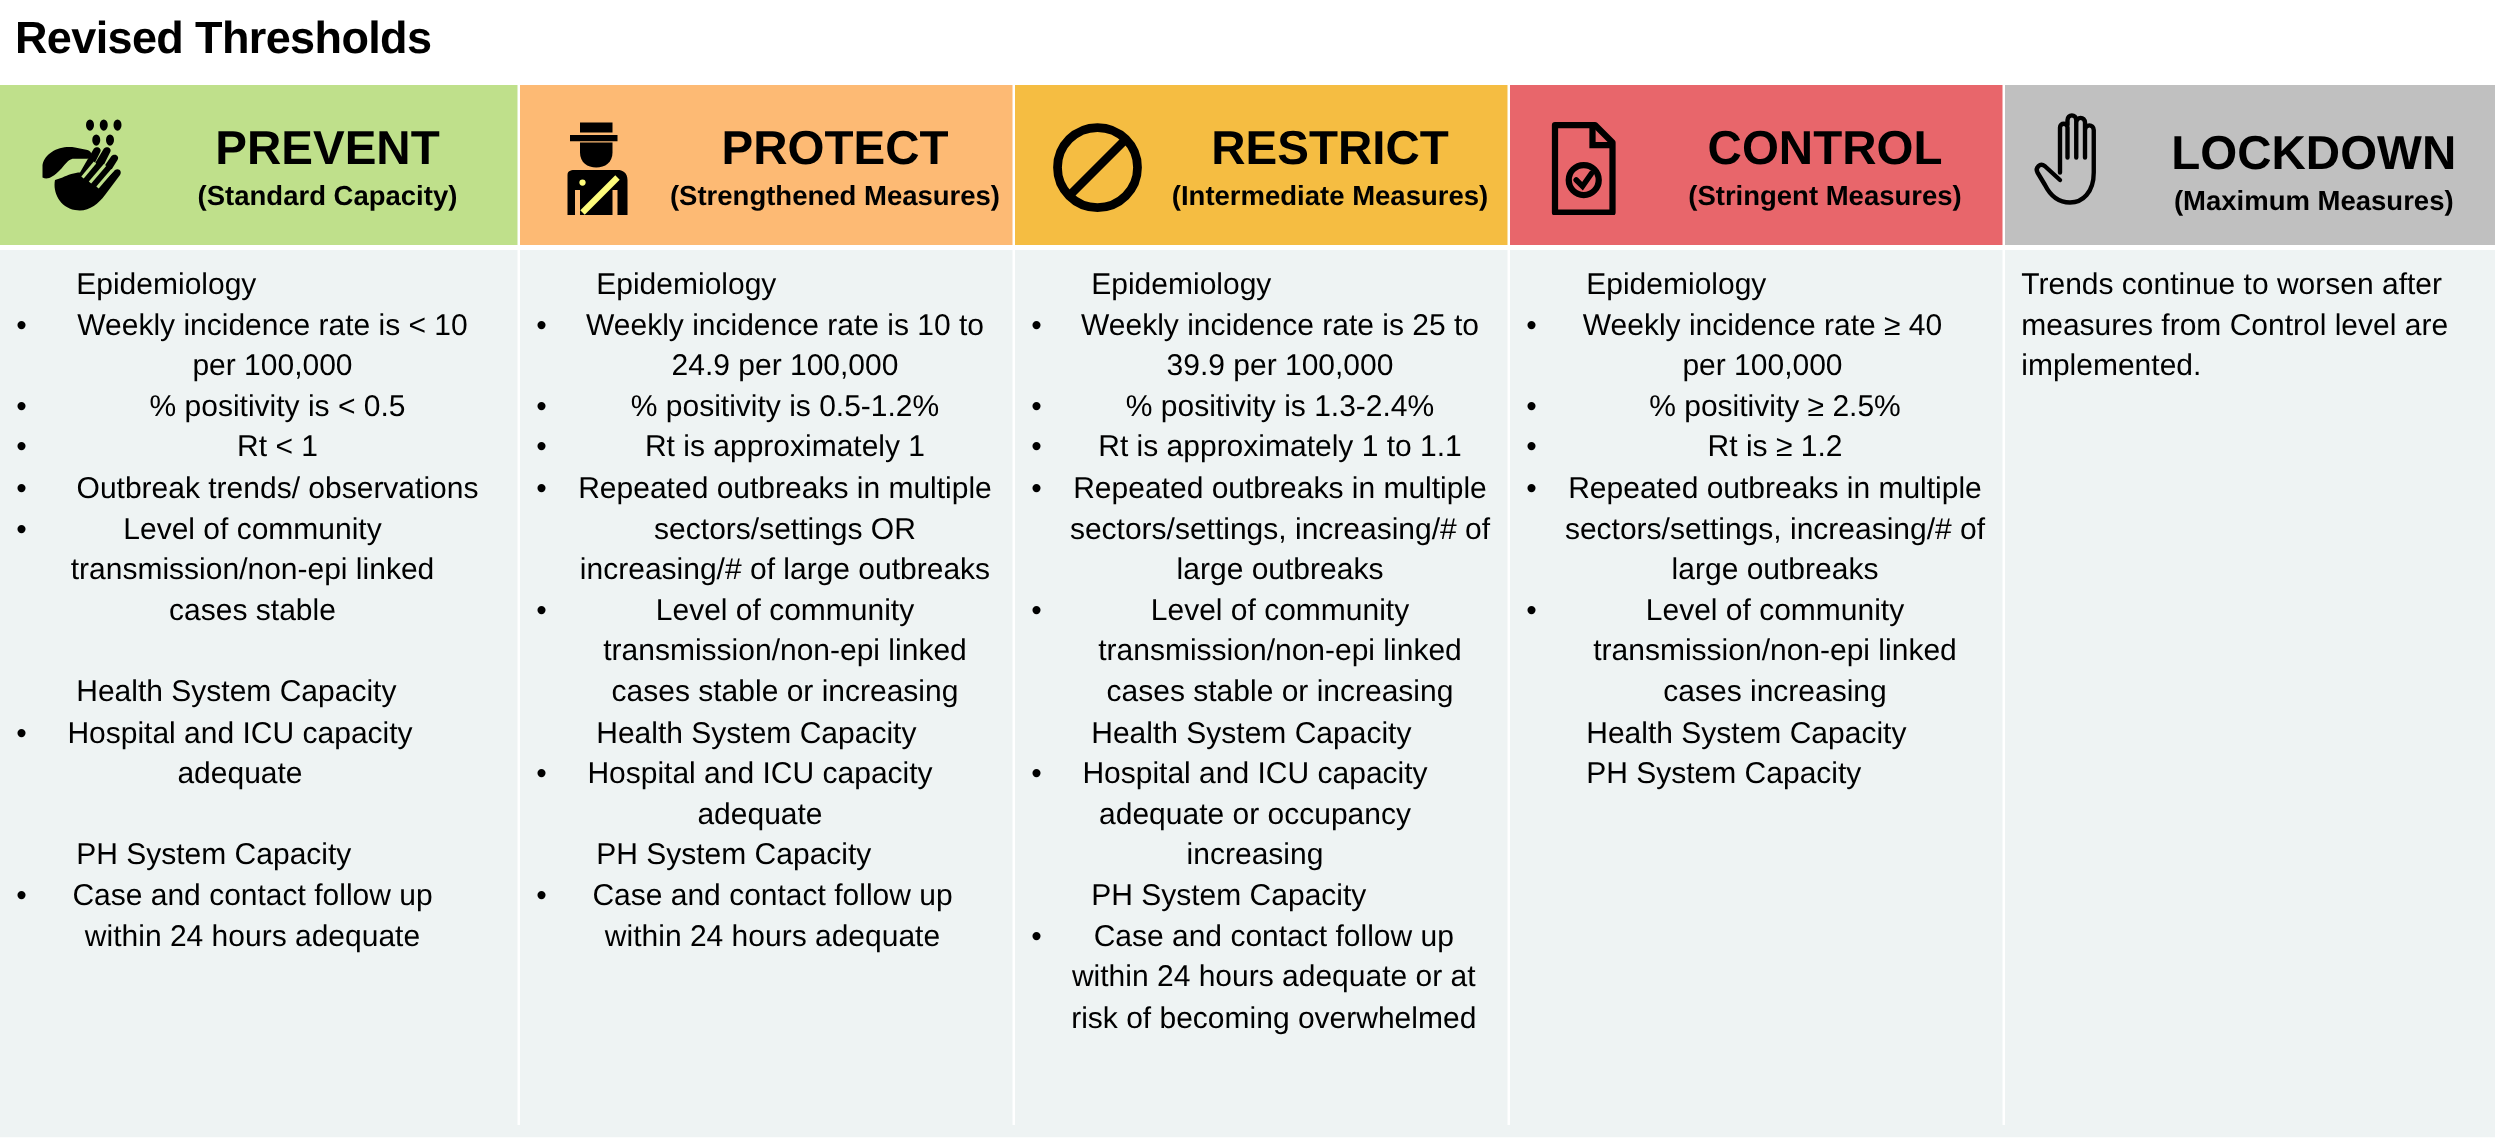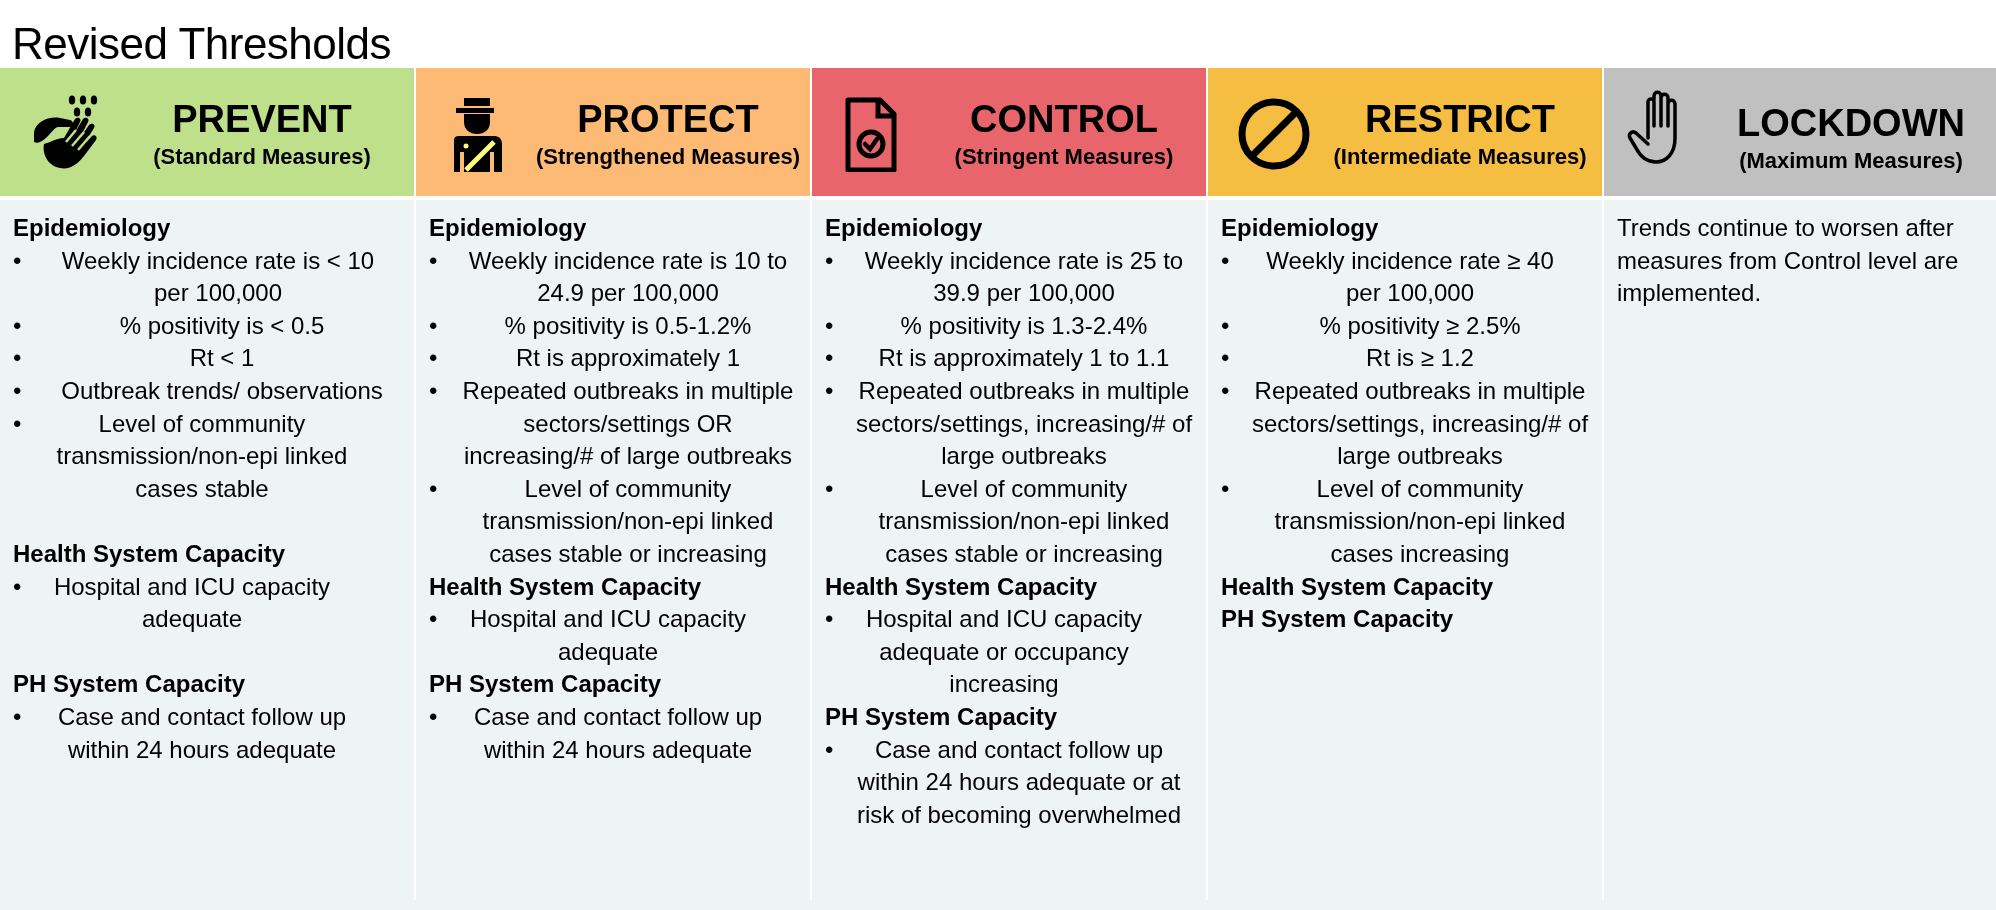--- a/index.html
+++ b/index.html
@@ -4,22 +4,22 @@
 <style>
   html, body { margin: 0; padding: 0; }
   body {
     width: 1996px; height: 910px; overflow: hidden;
     background: #ffffff;
     font-family: "Liberation Sans", "DejaVu Sans", sans-serif;
     color: #000;
     position: relative;
   }
   .title {
-    position: absolute; left: 12px; top: 16px;
-    font-size: 44px; font-weight: normal; letter-spacing: -0.5px;
+    position: absolute; left: 12px; top: 2px;
+    font-size: 36px; font-weight: bold; letter-spacing: -0.5px;
     line-height: 56px;
   }
   .grid {
     position: absolute; left: 0; top: 68px; width: 1996px; height: 832px;
     display: grid;
     grid-template-columns: 414px 394px 394px 394px 394px;
     column-gap: 2px;
     grid-template-rows: 128px 704px;
     row-gap: 4px;
   }
@@ -35,21 +35,21 @@
     text-align: center;
   }
   .head .name { font-size: 38px; font-weight: bold; line-height: 42px; }
   .head .sub { font-size: 22px; font-weight: bold; line-height: 30px; margin-top: 2px; }
   .body {
     background: #eef3f3;
     padding: 12px 12px 0 13px;
     font-size: 24px; line-height: 32.6px;
     box-sizing: border-box;
   }
-  .section-title { font-weight: bold; }
+  .section-title { font-weight: normal; margin-left: 48px; }
   ul { list-style: none; margin: 0; padding: 0; }
   li { position: relative; padding-left: 29px; text-align: center; }
   li::before { content: "\2022"; position: absolute; left: 0; top: 0; }
   .gap { height: 32.6px; }
   .bottom-strip {
     position: absolute; left: 0; top: 900px; width: 1996px; height: 10px;
     background: #eef3f3;
   }
   svg { display: block; }
 </style>
@@ -74,21 +74,21 @@
         </g>
         <g stroke="#bfe08b" stroke-width="2.5" fill="none">
           <path d="M36 50 L46 38"></path>
           <path d="M42 54 L54 40"></path>
           <path d="M48 58 L60 44"></path>
         </g>
       </svg>
     </div>
     <div class="labels">
       <div class="name">PREVENT</div>
-      <div class="sub">(Standard Measures)</div>
+      <div class="sub">(Standard Capacity)</div>
     </div>
   </div>
 
   <div class="head" style="background:#fdba74">
     <div class="icon">
       <svg width="76" height="80" viewBox="0 0 76 80">
         <g fill="#000">
           <rect x="18" y="6" width="26" height="8"></rect>
           <rect x="10" y="16" width="38" height="5"></rect>
           <path d="M18 22 L44 22 L44 30 C44 38 38 42 31 42 C24 42 18 38 18 30 Z"></path>
@@ -97,45 +97,45 @@
         <path d="M20 78 L48 50" stroke="#fffd7c" stroke-width="5" fill="none"></path>
         <circle cx="20" cy="54" r="2.5" fill="#fffd7c"></circle>
       </svg>
     </div>
     <div class="labels">
       <div class="name">PROTECT</div>
       <div class="sub">(Strengthened Measures)</div>
     </div>
   </div>
 
+  <div class="head" style="background:#f5bd42">
+    <div class="icon">
+      <svg width="76" height="80" viewBox="0 0 76 80">
+        <circle cx="36" cy="42" r="32" fill="none" stroke="#000" stroke-width="7"></circle>
+        <path d="M14 64 L58 20" stroke="#000" stroke-width="7"></path>
+      </svg>
+    </div>
+    <div class="labels">
+      <div class="name">RESTRICT</div>
+      <div class="sub">(Intermediate Measures)</div>
+    </div>
+  </div>
+
   <div class="head" style="background:#e8666b">
     <div class="icon">
       <svg width="76" height="80" viewBox="0 0 76 80">
         <path d="M6 8 L38 8 L52 22 L52 78 L6 78 Z" fill="none" stroke="#000" stroke-width="5" stroke-linejoin="round"></path>
         <path d="M36 8 L36 24 L52 24" fill="none" stroke="#000" stroke-width="5"></path>
         <circle cx="29" cy="52" r="12" fill="none" stroke="#000" stroke-width="5"></circle>
         <path d="M23 52 L28 57 L35 47" fill="none" stroke="#000" stroke-width="4.5" stroke-linecap="round"></path>
       </svg>
     </div>
     <div class="labels">
       <div class="name">CONTROL</div>
       <div class="sub">(Stringent Measures)</div>
-    </div>
-  </div>
-
-  <div class="head" style="background:#f5bd42">
-    <div class="icon">
-      <svg width="76" height="80" viewBox="0 0 76 80">
-        <circle cx="36" cy="42" r="32" fill="none" stroke="#000" stroke-width="7"></circle>
-        <path d="M14 64 L58 20" stroke="#000" stroke-width="7"></path>
-      </svg>
-    </div>
-    <div class="labels">
-      <div class="name">RESTRICT</div>
-      <div class="sub">(Intermediate Measures)</div>
     </div>
   </div>
 
   <div class="head" style="background:#c0c0c0">
     <div class="icon" style="left:22px;top:20px">
       <svg width="76" height="80" viewBox="0 0 76 80">
         <path d="M22 50 L22 14 C22 10 28 10 28 14 L28 38 M28 12 L28 8 C28 3 35 3 35 8 L35 38 M35 10 C35 5 42 5 42 10 L42 38 M42 16 C42 11 49 11 49 16 L49 50 C49 66 40 74 30 74 C20 74 14 68 10 60 L4 50 C2 46 6 42 10 45 L22 56" fill="none" stroke="#000" stroke-width="3.5" stroke-linecap="round" stroke-linejoin="round"></path>
       </svg>
     </div>
     <div class="labels" style="left:100px;top:34px">

